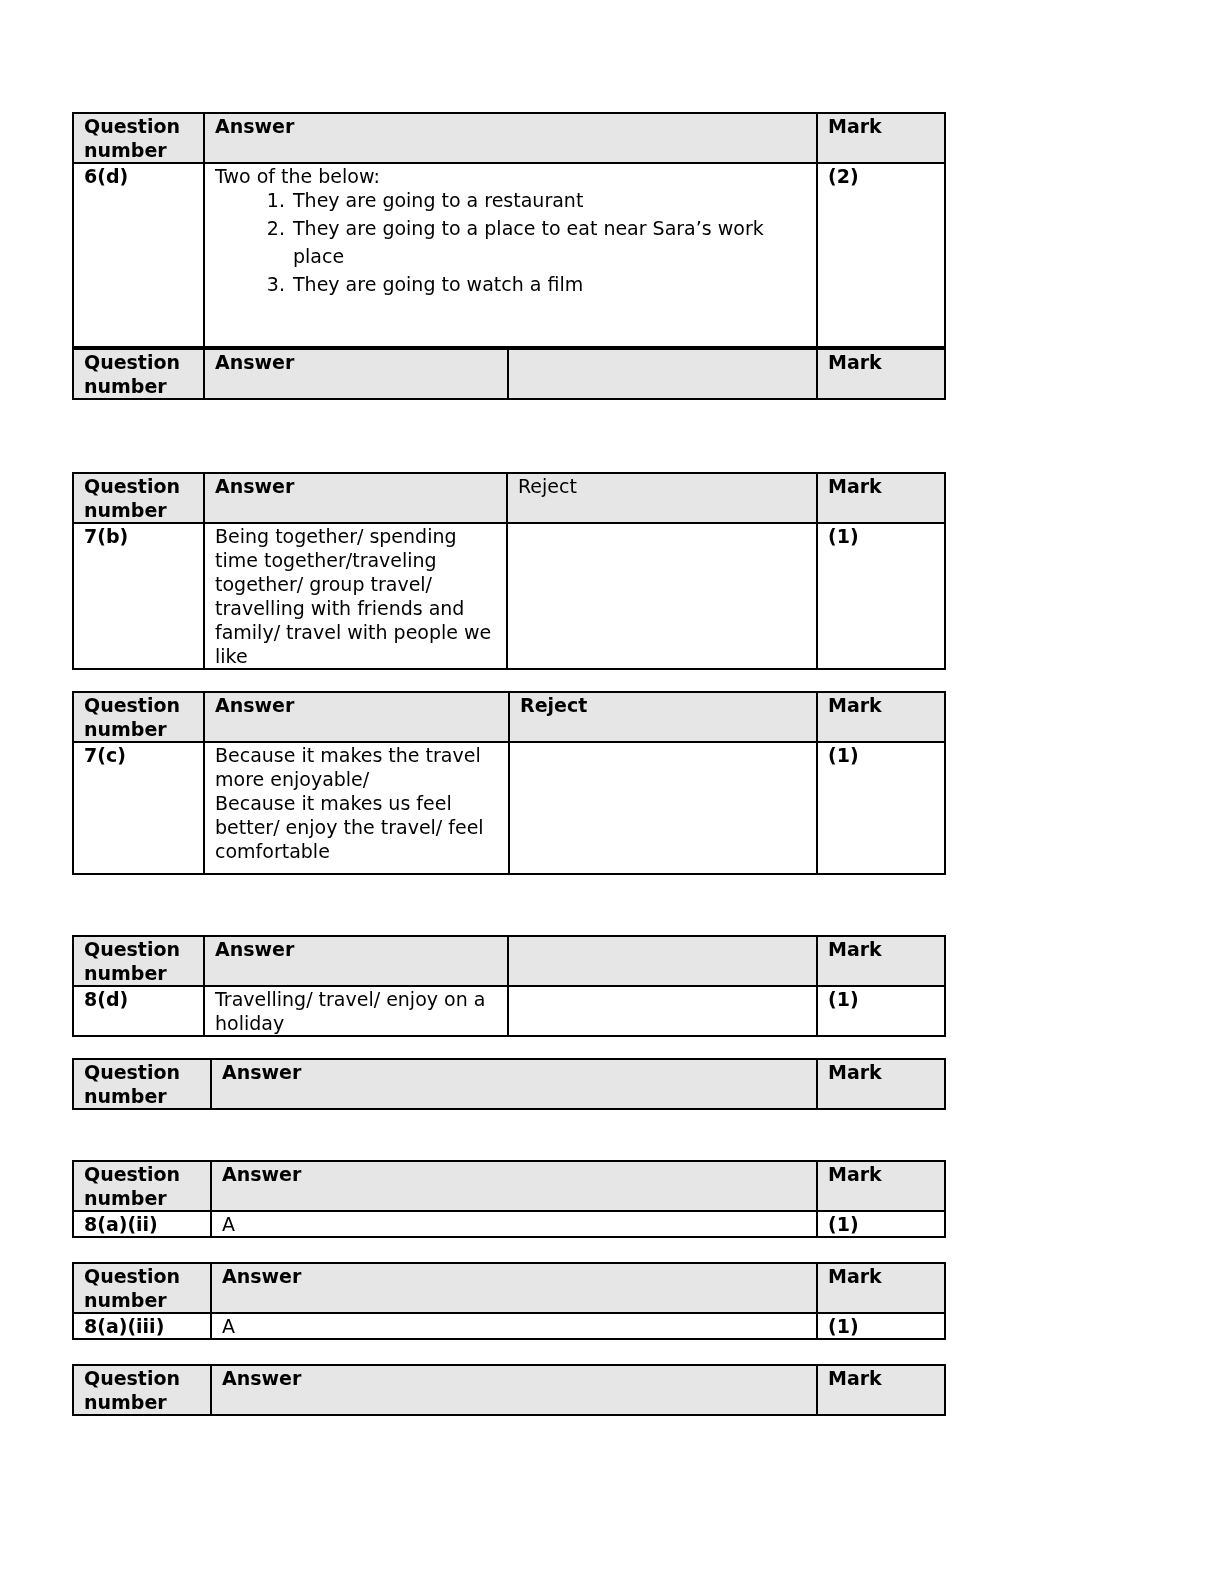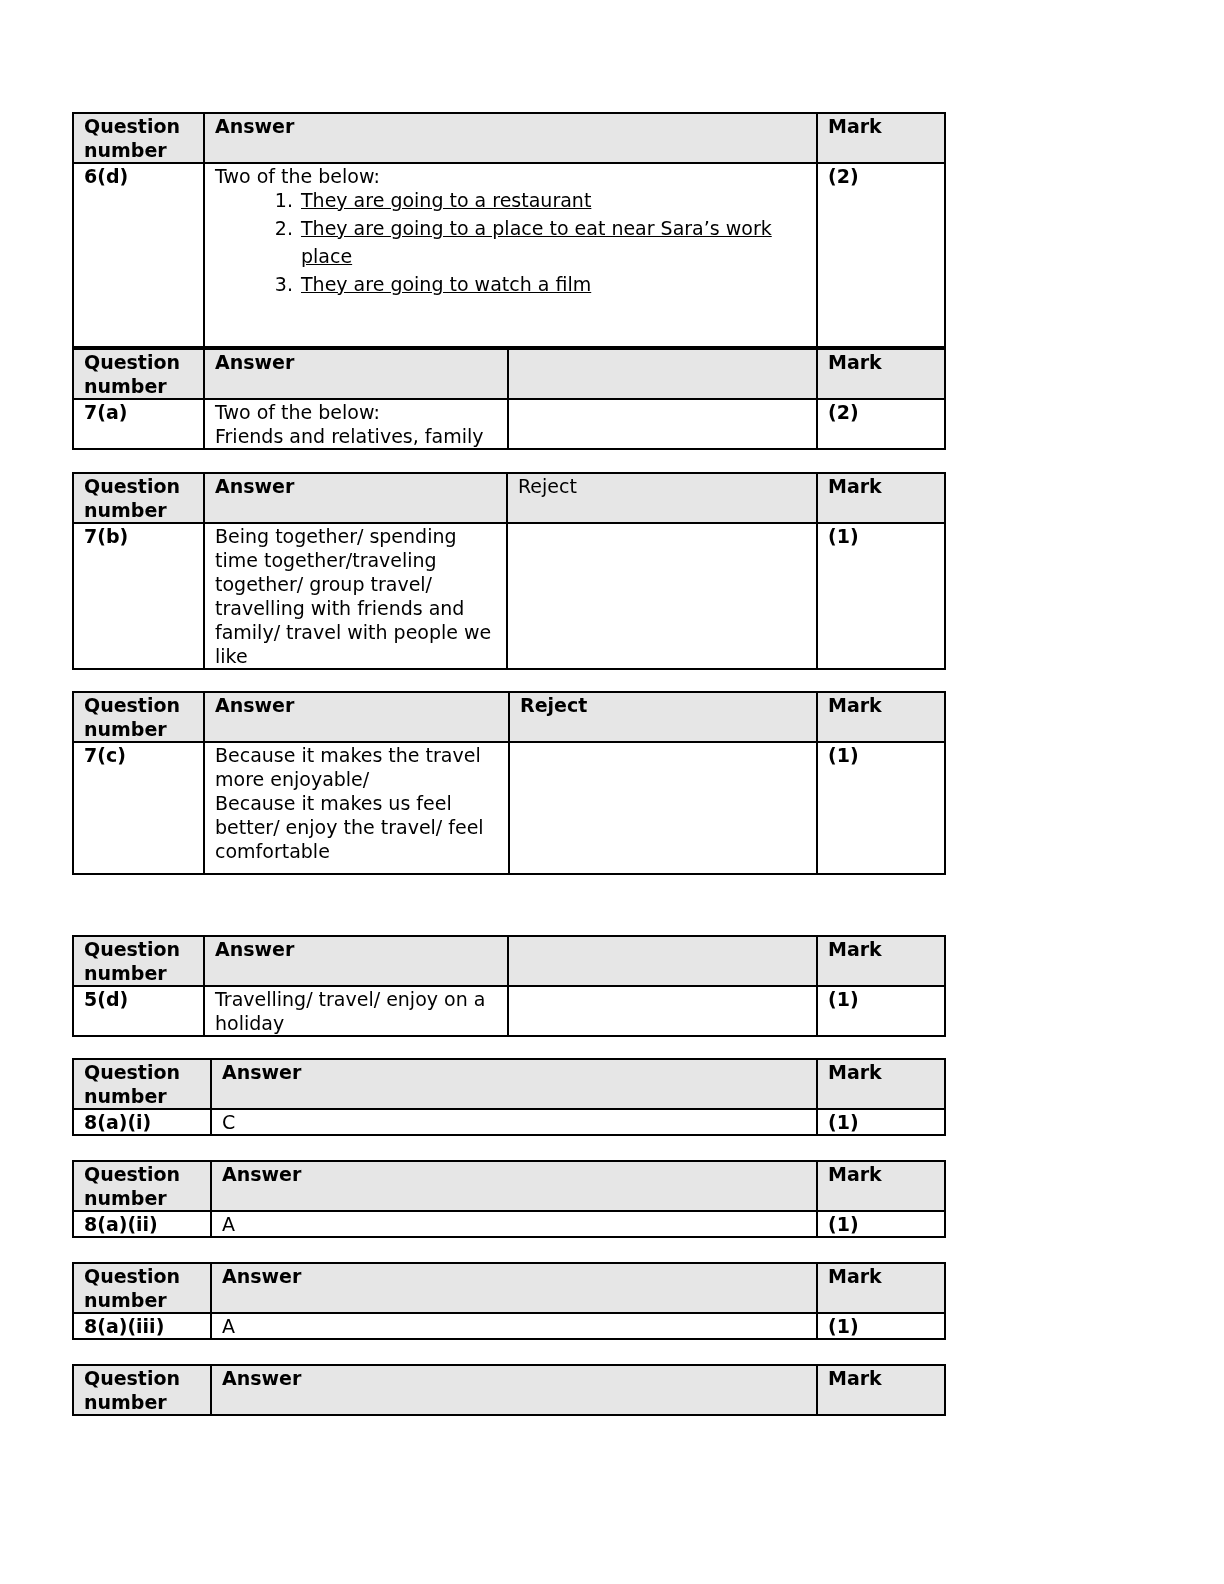--- a/index.html
+++ b/index.html
@@ -3,21 +3,21 @@
 <meta charset="utf-8">
 <style>
   html, body { margin: 0; padding: 0; background: #ffffff; }
   body { width: 1224px; height: 1584px; position: relative; font-family: "DejaVu Sans", sans-serif; color: #000; }
   table.ms { position: absolute; left: 72px; width: 872px; border-collapse: collapse; table-layout: fixed; font-size: 19px; line-height: 24px; }
   table.ms td { border: 2px solid #000; vertical-align: top; padding: 0 8px 0 10px; }
   table.ms tr.head td { background: #e6e6e6; height: 48px; }
   .b { font-weight: bold; }
   .hd { font-weight: bold; }
   .plain { font-weight: normal; }
-  ol { margin: 12px; padding-left: 72px; text-decoration: underline; }
+  ol { margin: 4px; padding-left: 72px; }
   ol li { padding-left: 2px; margin: 0; line-height: 28px; }
   .pre { white-space: pre-line; }
 </style>
 </head>
 <body>
 
 <table class="ms" style="top:112px;">
   <colgroup>
       <col style="width:131px">
       <col style="width:613px">
@@ -53,27 +53,20 @@
       <col style="width:128px">
     </colgroup>
   <tbody>
       <tr class="head">
     <td class="hd pre">Question
 number</td>
     <td class="hd">Answer</td>
     <td class="hd"></td>
     <td class="hd">Mark</td>
   </tr>
-  <tr style="height:48px">
-    <td class="b">7(a)</td>
-    <td class="pre">Two of the below:
-Friends and relatives, family</td>
-    <td></td>
-    <td class="b">(2)</td>
-  </tr>
 </tbody>
   </table>
 
 <table class="ms" style="top:472px;">
   <colgroup>
       <col style="width:131px">
       <col style="width:303px">
       <col style="width:310px">
       <col style="width:128px">
     </colgroup>
@@ -128,45 +121,40 @@
     </colgroup>
   <tbody>
       <tr class="head">
     <td class="hd pre">Question
 number</td>
     <td class="hd">Answer</td>
     <td class="hd"></td>
     <td class="hd">Mark</td>
   </tr>
   <tr style="height:48px">
-    <td class="b">5(d)</td>
+    <td class="b">8(d)</td>
     <td>Travelling/ travel/ enjoy on a holiday</td>
     <td></td>
     <td class="b">(1)</td>
   </tr>
 </tbody>
   </table>
 
 <table class="ms" style="top:1058px;">
   <colgroup>
       <col style="width:138px">
       <col style="width:606px">
       <col style="width:128px">
     </colgroup>
   <tbody>
       <tr class="head">
     <td class="hd pre">Question
 number</td>
     <td class="hd">Answer</td>
     <td class="hd">Mark</td>
-  </tr>
-  <tr style="height:26px">
-    <td class="b">8(a)(i)</td>
-    <td>C</td>
-    <td class="b">(1)</td>
   </tr>
 </tbody>
   </table>
 
 <table class="ms" style="top:1160px;">
   <colgroup>
       <col style="width:138px">
       <col style="width:606px">
       <col style="width:128px">
     </colgroup>

